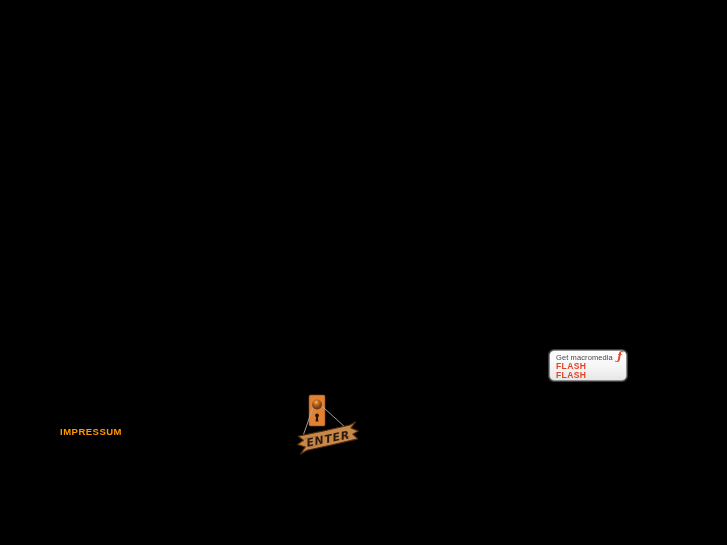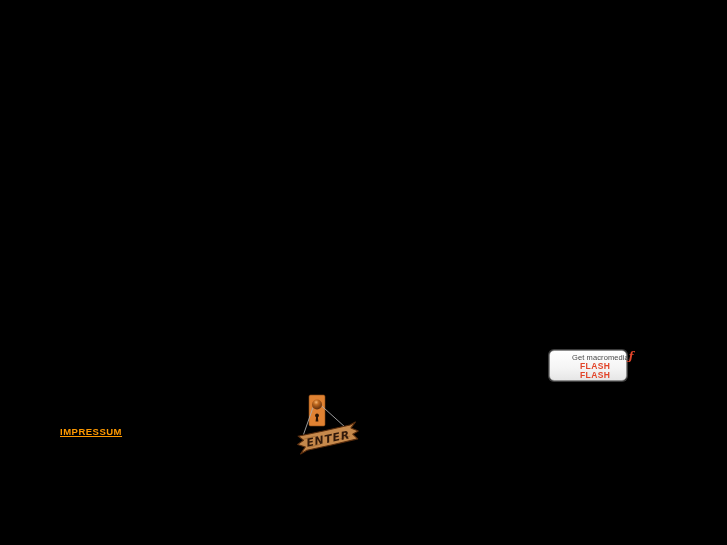--- a/index.html
+++ b/index.html
@@ -9,40 +9,39 @@
     background:#000000;
     overflow:hidden;
     font-family:"Liberation Sans",sans-serif;
   }
   
   .impressum{
     position:absolute;left:60px;top:426px;
     font:bold 9.5px/12px "Liberation Sans",sans-serif;
     color:#FF9900;
     letter-spacing:0.5px;
-    text-decoration:underline;
     cursor:pointer;
   }
   
   .enter-link{
     position:absolute;left:296px;top:392px;
     width:64px;height:72px;
     display:block;cursor:pointer;
   }
   .enter-link svg{display:block;width:64px;height:72px;}
   
   .flash-badge{
     position:absolute;left:549px;top:350px;
     width:78px;height:31px;
     box-sizing:border-box;
     background:linear-gradient(180deg,#ffffff 0%,#f4f4f4 60%,#e6e6e6 100%);
     border:1px solid #8f8f8f;
     border-radius:5px;
     box-shadow:0 0 0 1px #3c3c3c;
-    padding:2px 3px 2px 22px;
+    padding:2px 3px 2px 6px;
     cursor:pointer;
     text-decoration:none;
     display:block;
   }
   .badge-top{
     display:flex;justify-content:space-between;align-items:flex-start;
     height:9px;
   }
   .badge-get{
     font:7.5px/9px "Liberation Sans",sans-serif;
@@ -50,21 +49,21 @@
   }
   .badge-f{
     font-family:"DejaVu Serif",serif;
     font-style:italic;font-weight:bold;
     font-size:11px;line-height:9px;
     color:#E2452A;
     margin-top:-1px;margin-right:1px;
   }
   .badge-flash,.badge-player{
     font:bold 8.5px/9px "Liberation Sans",sans-serif;
-    color:#E2452A;letter-spacing:0.4px;margin-left:8px;
+    color:#E2452A;letter-spacing:0.4px;
   }
 </style>
 </head>
 <body>
 
 <div class="stage">
 
   <a class="impressum">IMPRESSUM</a>
 
   <a class="enter-link">

